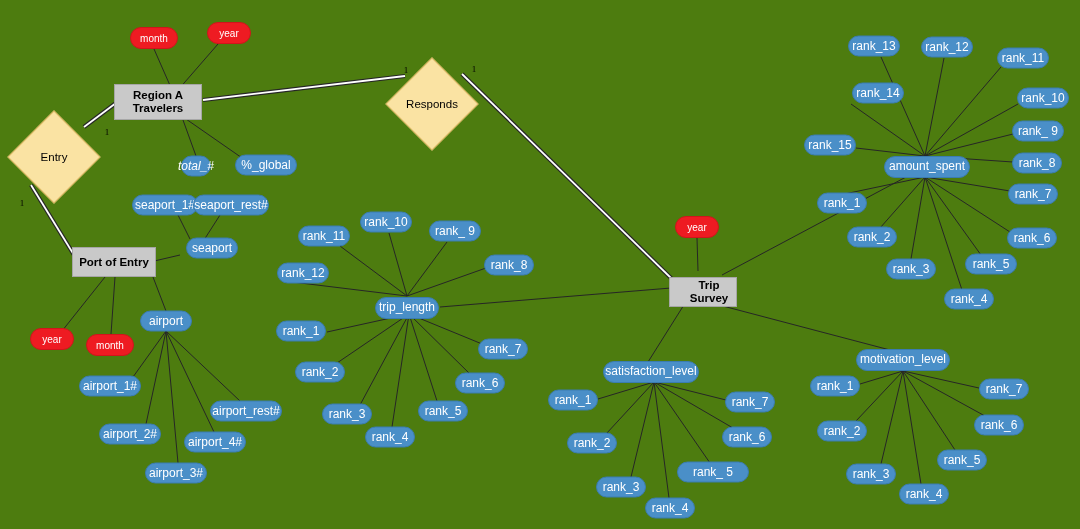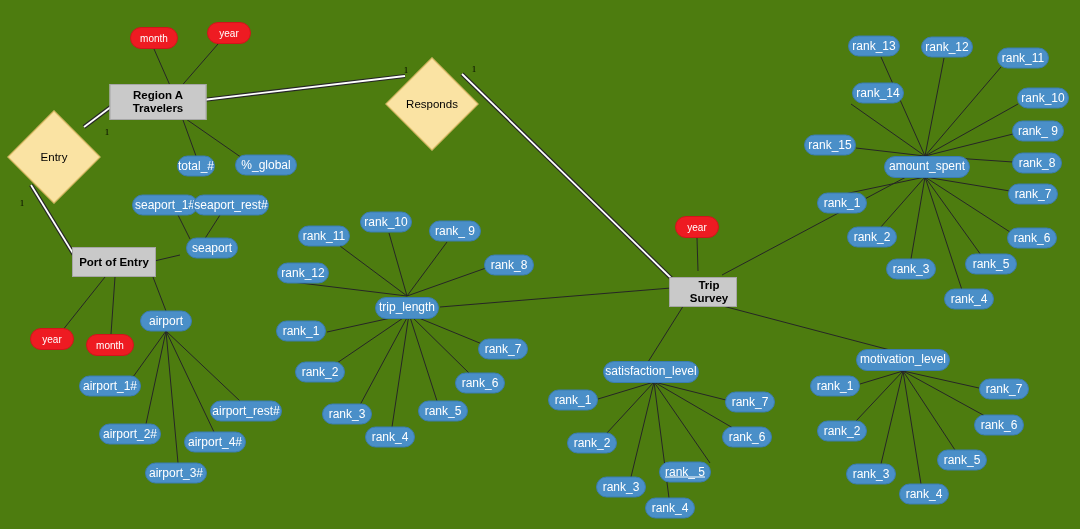--- a/index.html
+++ b/index.html
@@ -178,21 +178,21 @@
       <line x1="903" y1="371" x2="985" y2="416" stroke="#262626" stroke-width="1"></line>
       <line x1="903" y1="371" x2="979" y2="388" stroke="#262626" stroke-width="1"></line>
     </svg>
   <div id="node-layer">
       <div class="node attr-key" style="left: 154px; top: 38px; width: 48px; height: 22px;">
         <span>month</span>
       </div>
       <div class="node attr-key" style="left: 229px; top: 33px; width: 44px; height: 22px;">
         <span>year</span>
       </div>
-      <div class="node attr" style="left: 196px; top: 166px; width: 38px; height: 21px;">
+      <div class="node attr" style="left: 196px; top: 166px; width: 30px; height: 21px; font-style: italic;">
         <span>total_#</span>
       </div>
       <div class="node attr" style="left: 266px; top: 165px; width: 62px; height: 21px;">
         <span>%_global</span>
       </div>
       <div class="node attr" style="left: 165px; top: 205px; width: 66px; height: 21px;">
         <span>seaport_1#</span>
       </div>
       <div class="node attr" style="left: 231px; top: 205px; width: 76px; height: 21px;">
         <span>seaport_rest#</span>
@@ -322,21 +322,21 @@
       </div>
       <div class="node attr" style="left: 592px; top: 443px; width: 50px; height: 21px;">
         <span>rank_2</span>
       </div>
       <div class="node attr" style="left: 621px; top: 487px; width: 50px; height: 21px;">
         <span>rank_3</span>
       </div>
       <div class="node attr" style="left: 670px; top: 508px; width: 50px; height: 21px;">
         <span>rank_4</span>
       </div>
-      <div class="node attr" style="left: 685px; top: 472px; width: 52px; height: 21px; text-decoration: underline;">
+      <div class="node attr" style="left: 713px; top: 472px; width: 72px; height: 21px;">
         <span>rank_ 5</span>
       </div>
       <div class="node attr" style="left: 747px; top: 437px; width: 50px; height: 21px;">
         <span>rank_6</span>
       </div>
       <div class="node attr" style="left: 750px; top: 402px; width: 50px; height: 21px;">
         <span>rank_7</span>
       </div>
       <div class="node attr" style="left: 903px; top: 360px; width: 94px; height: 22px;">
         <span>motivation_level</span>
@@ -355,21 +355,21 @@
       </div>
       <div class="node attr" style="left: 962px; top: 460px; width: 50px; height: 21px;">
         <span>rank_5</span>
       </div>
       <div class="node attr" style="left: 999px; top: 425px; width: 50px; height: 21px;">
         <span>rank_6</span>
       </div>
       <div class="node attr" style="left: 1004px; top: 389px; width: 50px; height: 21px;">
         <span>rank_7</span>
       </div>
-      <div class="node entity" style="left: 158px; top: 102px; width: 97px; height: 36px;"><span>Region A
+      <div class="node entity" style="left: 158px; top: 102px; width: 88px; height: 36px;"><span>Region A
 Travelers</span></div>
       <div class="node entity" style="left: 114px; top: 262px; width: 84px; height: 30px;"><span>Port of Entry</span></div>
       <div class="node entity" style="left: 703px; top: 292px; width: 68px; height: 30px; padding-left: 12px;"><span>Trip Survey</span></div>
       <div class="node rel" style="left: 54px; top: 157px; width: 66px; height: 66px;">
         <div class="diamond-shape"></div>
         <span class="rel-label">Entry</span>
       </div>
       <div class="node rel" style="left: 432px; top: 104px; width: 66px; height: 66px;">
         <div class="diamond-shape"></div>
         <span class="rel-label">Responds</span>

